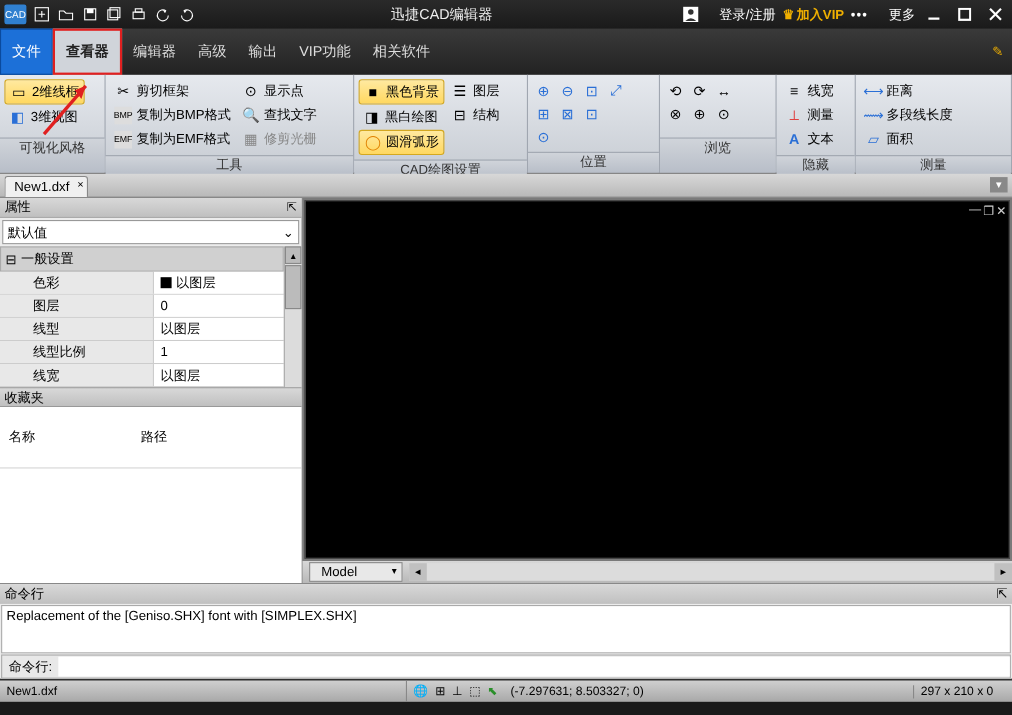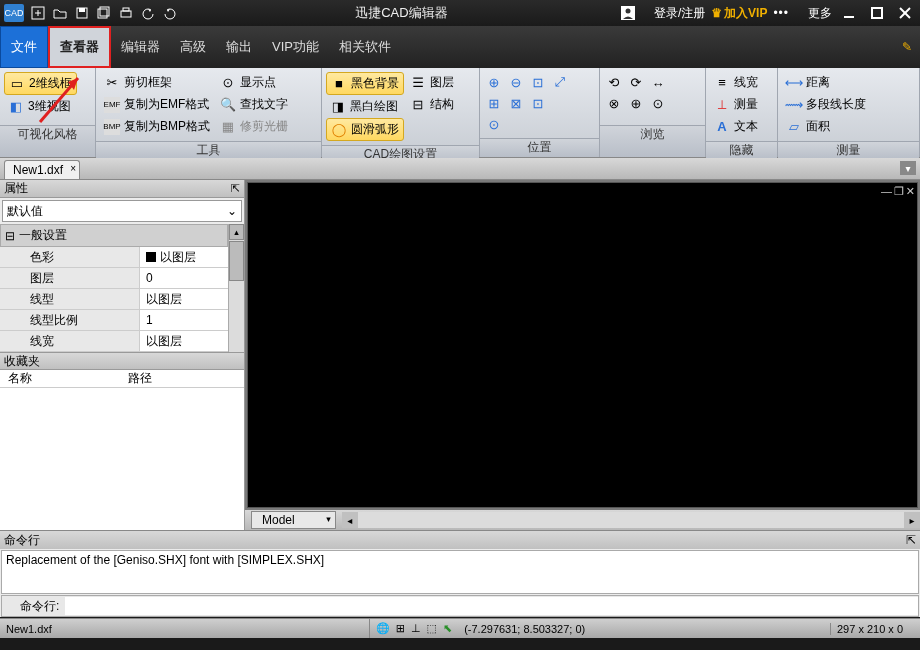--- a/index.html
+++ b/index.html
@@ -34,52 +34,52 @@
 .ribbon-icon { width: 16px; height: 16px; display: inline-flex; align-items: center; justify-content: center; font-size: 13px; }
 
 
 .tabstrip { height: 22px; background: linear-gradient(#d8d8d8, #b8b8b8); display: flex; align-items: flex-end; padding: 0 4px; border-bottom: 1px solid #888; position: relative; }
 .doc-tab { background: #f0f0f0; border: 1px solid #888; border-bottom: none; padding: 2px 16px 2px 8px; font-size: 12px; position: relative; border-radius: 3px 3px 0 0; }
 .doc-tab .tab-close { position: absolute; right: 3px; top: 2px; font-size: 10px; cursor: pointer; }
 .tabstrip .tab-arrow { position: absolute; right: 4px; top: 3px; width: 16px; height: 14px; background: #888; display: flex; align-items: center; justify-content: center; color: #fff; font-size: 10px; }
 
 
 .main { display: flex; height: 350px; }
-.left-panel { width: 245px; background: #ececec; display: flex; flex-direction: column; border-right: 1px solid #999; }
+.left-panel { width: 275px; background: #ececec; display: flex; flex-direction: column; border-right: 1px solid #999; }
 .panel-header { height: 18px; background: linear-gradient(#d8d8d8, #c0c0c0); border-bottom: 1px solid #999; display: flex; align-items: center; padding: 0 4px; font-size: 12px; position: relative; }
 .panel-header .pin { position: absolute; right: 4px; font-size: 11px; }
 .prop-select { height: 22px; background: #fff; border: 1px solid #999; margin: 2px; display: flex; align-items: center; padding: 0 4px; position: relative; }
 .prop-select .dd { position: absolute; right: 4px; }
 .prop-section { background: #d0d0d0; border: 1px solid #aaa; padding: 2px 4px; font-size: 12px; display: flex; align-items: center; }
 .prop-row { display: flex; height: 21px; border-bottom: 1px solid #ccc; font-size: 12px; }
 .prop-row .k { width: 140px; background: #e8e8e8; padding: 2px 8px 2px 30px; border-right: 1px solid #ccc; }
 .prop-row .v { flex: 1; background: #fff; padding: 2px 6px; display: flex; align-items: center; gap: 4px; }
 .scrollbar-v { width: 16px; background: #dcdcdc; border-left: 1px solid #aaa; }
 .fav-header { height: 18px; background: linear-gradient(#d8d8d8, #c0c0c0); border-top: 1px solid #999; border-bottom: 1px solid #999; padding: 0 4px; display: flex; align-items: center; font-size: 12px; }
 .fav-cols { display: flex; background: #fff; border-bottom: 1px solid #ccc; font-size: 12px; }
-.fav-cols div { padding: 0 8px; }
+.fav-cols div { padding: 19px 8px; }
 .fav-body { flex: 1; background: #fff; }
 
 .viewport { flex: 1; display: flex; flex-direction: column; background: #7a7a7a; }
 .canvas { flex: 1; background: #000; position: relative; margin: 2px; border: 1px solid #555; }
 .canvas .vp-icons { position: absolute; right: 2px; top: 2px; display: flex; gap: 2px; color: #ccc; font-size: 11px; }
 .model-strip { height: 20px; display: flex; align-items: center; background: linear-gradient(#d8d8d8, #b8b8b8); }
 .model-tab { background: #e8e8e8; border: 1px solid #888; padding: 1px 40px 1px 10px; font-size: 12px; margin-left: 6px; position: relative; }
 .model-tab .dd { position: absolute; right: 4px; top: 2px; font-size: 9px; }
 .hscroll { flex: 1; height: 16px; background: #dcdcdc; margin-left: 6px; display: flex; align-items: center; }
 .hscroll .arrow { width: 16px; height: 16px; background: #c0c0c0; display: flex; align-items: center; justify-content: center; font-size: 10px; }
 .hscroll .track { flex: 1; height: 16px; }
 
 
 .cmd-panel { background: #ececec; border-top: 1px solid #888; }
 .cmd-header { height: 18px; background: linear-gradient(#d8d8d8, #c0c0c0); padding: 0 4px; font-size: 12px; display: flex; align-items: center; position: relative; }
 .cmd-header .pin { position: absolute; right: 4px; }
 .cmd-body { height: 44px; background: #fff; padding: 2px 4px; font-size: 12px; border: 1px solid #aaa; margin: 1px; }
 .cmd-input-row { height: 22px; display: flex; align-items: center; background: #e8e8e8; border: 1px solid #aaa; margin: 1px; }
-.cmd-input-row .lbl { padding: 0 6px; font-size: 12px; margin-left: 12px; }
+.cmd-input-row .lbl { padding: 0 6px; font-size: 12px; }
 .cmd-input-row input { flex: 1; border: none; background: #fff; height: 18px; padding: 0 4px; outline: none; }
 
 
 .statusbar { height: 20px; background: linear-gradient(#cfcfcf, #a8a8a8); display: flex; align-items: center; font-size: 11px; border-top: 1px solid #888; }
 .statusbar .cell { padding: 0 6px; border-right: 1px solid #888; height: 100%; display: flex; align-items: center; }
 .statusbar .icons { display: flex; gap: 6px; padding: 0 6px; }
 .statusbar .coords { flex: 1; padding: 0 6px; }
 .statusbar .dims { padding: 0 6px; border-left: 1px solid #888; width: 90px; }
 
 .red-arrow { position: absolute; left: 30px; top: 72px; pointer-events: none; z-index: 100; }
@@ -198,26 +198,26 @@
     <div class="label">可视化风格</div>
   </div>
   <div class="ribbon-group" style="width:226px">
     <div class="body">
       <div class="ribbon-col">
         <div class="ribbon-btn">
             <span class="ribbon-icon">✂</span>
             <span>剪切框架</span>
           </div>
         <div class="ribbon-btn">
+            <span class="ribbon-icon" style="font-size:8px;background:#ddd;padding:1px">BMP</span>
+            <span>复制为BMP格式</span>
+          </div>
+        <div class="ribbon-btn">
             <span class="ribbon-icon" style="font-size:8px;background:#ddd;padding:1px">EMF</span>
             <span>复制为EMF格式</span>
-          </div>
-        <div class="ribbon-btn">
-            <span class="ribbon-icon" style="font-size:8px;background:#ddd;padding:1px">BMP</span>
-            <span>复制为BMP格式</span>
           </div>
       </div>
       <div class="ribbon-col">
         <div class="ribbon-btn">
             <span class="ribbon-icon">⊙</span>
             <span>显示点</span>
           </div>
         <div class="ribbon-btn">
             <span class="ribbon-icon">🔍</span>
             <span>查找文字</span>

